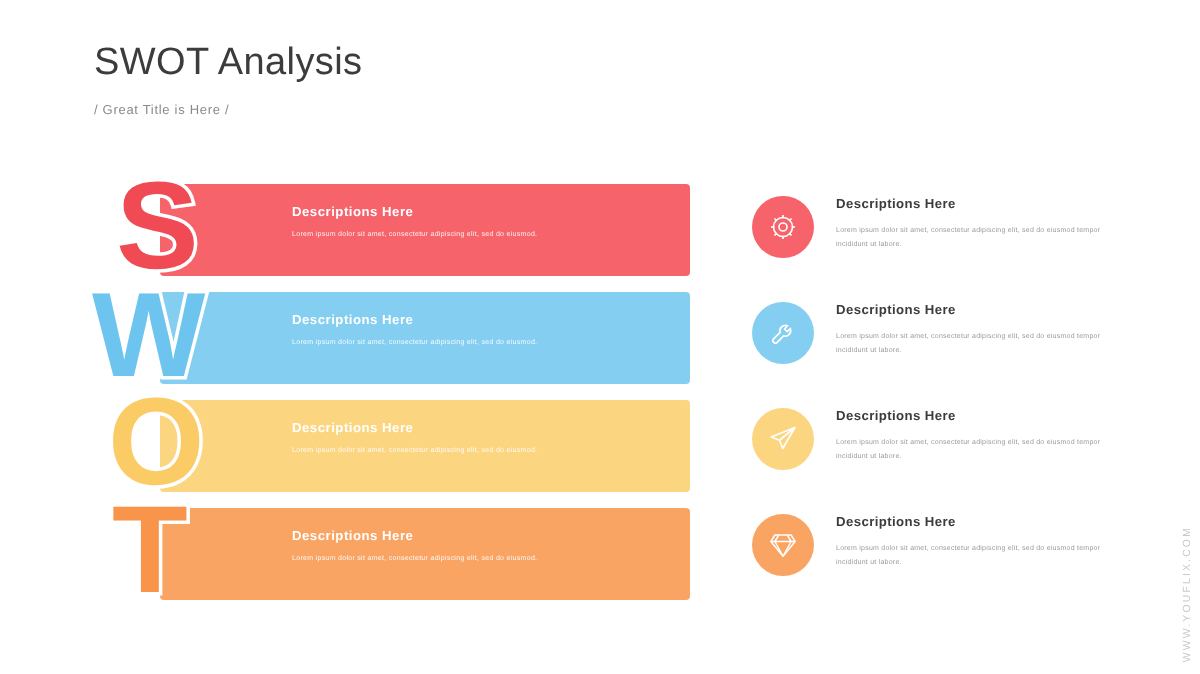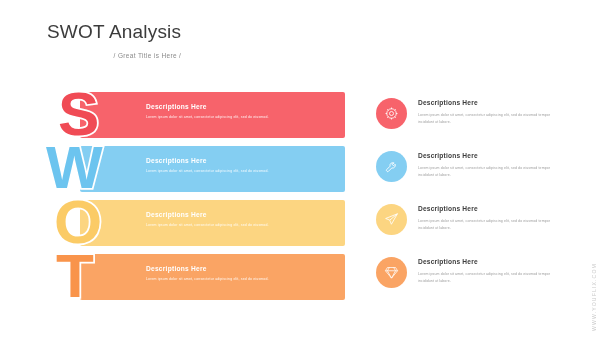--- a/index.html
+++ b/index.html
@@ -4,21 +4,21 @@
 <style>
   html,body{margin:0;padding:0;}
   body{
     width:600px;height:337px;background:#ffffff;
     font-family:"Liberation Sans","DejaVu Sans",sans-serif;
     overflow:hidden;position:relative;
   }
   .slide{position:absolute;inset:0;background:#ffffff;}
 
   
-  .header{position:absolute;left:47px;top:21px;text-align:right;}
+  .header{position:absolute;left:47px;top:21px;}
   .title{
     font-size:19px;font-weight:400;color:#3c3c3c;letter-spacing:.2px;
     line-height:22px;white-space:nowrap;
   }
   .subtitle{
     margin-top:9px;font-size:6.5px;color:#8a8a8a;letter-spacing:.35px;
     white-space:nowrap;
   }
 
   

